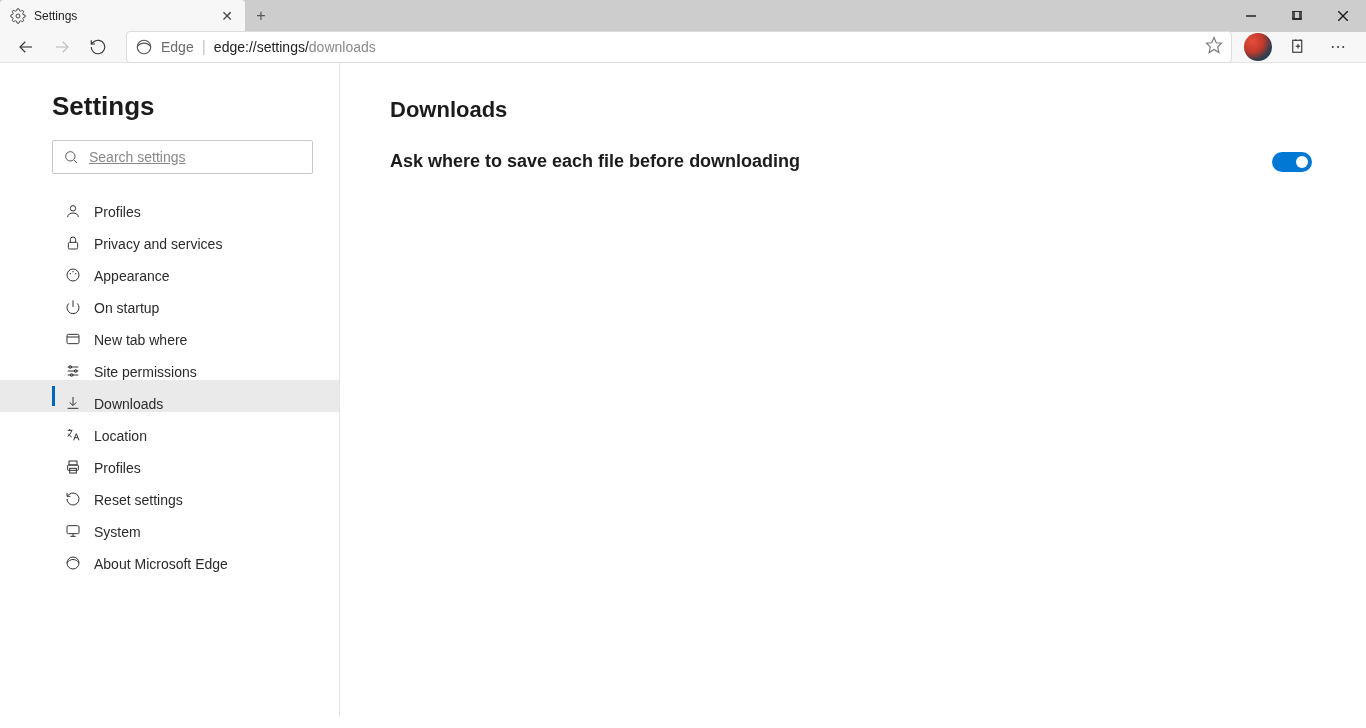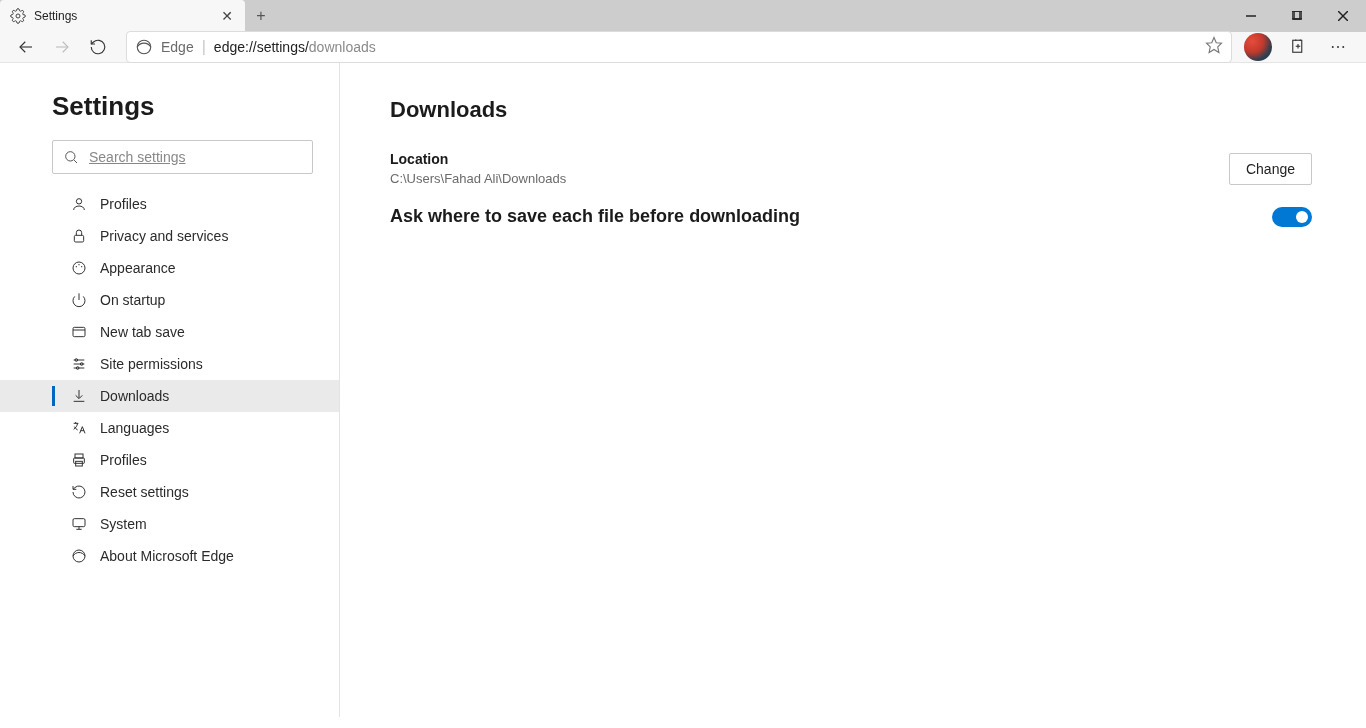--- a/index.html
+++ b/index.html
@@ -67,21 +67,21 @@
     content: ""; position: absolute; left: 52px; top: 6px; bottom: 6px; width: 3px; background: #0067c0;
   }
   .nav-item .ni-icon { position: absolute; left: 60px; width: 18px; height: 18px; color: #333; }
   .nav-item .ni-label { margin-left: 30px; }
 
   .nav-item .ni-icon { left: 60px; }
   .nav-item { padding-left: 60px; }
   .nav-item .ni-label { margin-left: 30px; }
 
   
-  .nav-item { padding-left: 10px; }
+  .nav-item { padding-left: 4px; align-items: flex-end; }
   .nav-item .ni-icon { position: static; margin-left: 60px; width: 18px; display:flex; align-items:center; justify-content:center; }
   .nav-item .ni-label { margin-left: 12px; }
   .nav-item.active::before { left: 52px; }
 
   
   .content { flex: 1; padding: 34px 54px 0 50px; }
   .page-title { font-size: 22px; font-weight: 600; color: #1b1b1b; margin-bottom: 28px; }
   .row { display: flex; align-items: center; margin-bottom: 20px; }
   .row .left { flex: 1; }
   .label-strong { font-size: 14px; font-weight: 600; color: #1b1b1b; margin-bottom: 4px; }
@@ -245,21 +245,21 @@
           </span>
         <span class="ni-label">On startup</span>
       </div>
       <div class="nav-item">
         <span class="ni-icon">
             <svg viewBox="0 0 24 24" width="16" height="16">
               <rect x="3" y="5" width="18" height="14" rx="2"></rect>
               <line x1="3" y1="9" x2="21" y2="9"></line>
             </svg>
           </span>
-        <span class="ni-label">New tab save</span>
+        <span class="ni-label">New tab where</span>
       </div>
       <div class="nav-item">
         <span class="ni-icon">
             <svg viewBox="0 0 24 24" width="16" height="16">
               <line x1="4" y1="6" x2="20" y2="6"></line>
               <line x1="4" y1="12" x2="20" y2="12"></line>
               <line x1="4" y1="18" x2="20" y2="18"></line>
               <circle cx="8" cy="6" r="2"></circle>
               <circle cx="16" cy="12" r="2"></circle>
               <circle cx="10" cy="18" r="2"></circle>
@@ -281,21 +281,21 @@
         <span class="ni-icon">
             <svg viewBox="0 0 24 24" width="16" height="16">
               <path d="M4 5h7"></path>
               <path d="M7 3v2"></path>
               <path d="M10 5c-1 4-3 7-6 9"></path>
               <path d="M5 10c1 2 3 4 5 5"></path>
               <path d="M13 20l4-10 4 10"></path>
               <path d="M14.5 16h5"></path>
             </svg>
           </span>
-        <span class="ni-label">Languages</span>
+        <span class="ni-label">Location</span>
       </div>
       <div class="nav-item">
         <span class="ni-icon">
             <svg viewBox="0 0 24 24" width="16" height="16">
               <rect x="6" y="3" width="12" height="6"></rect>
               <rect x="4" y="9" width="16" height="8" rx="1"></rect>
               <rect x="7" y="14" width="10" height="7"></rect>
             </svg>
           </span>
         <span class="ni-label">Profiles</span>
@@ -327,27 +327,20 @@
             </svg>
           </span>
         <span class="ni-label">About Microsoft Edge</span>
       </div>
     </div>
   </div>
 
   <div class="content">
     <div class="page-title">Downloads</div>
 
-    <div class="row">
-      <div class="left">
-        <div class="label-strong">Location</div>
-        <div class="label-sub">C:\Users\Fahad Ali\Downloads</div>
-      </div>
-      <button class="change-btn">Change</button>
-    </div>
 
     <div class="row">
       <div class="left">
         <div class="label-normal">Ask where to save each file before downloading</div>
       </div>
       <div class="toggle"></div>
     </div>
   </div>
 </div>
 

